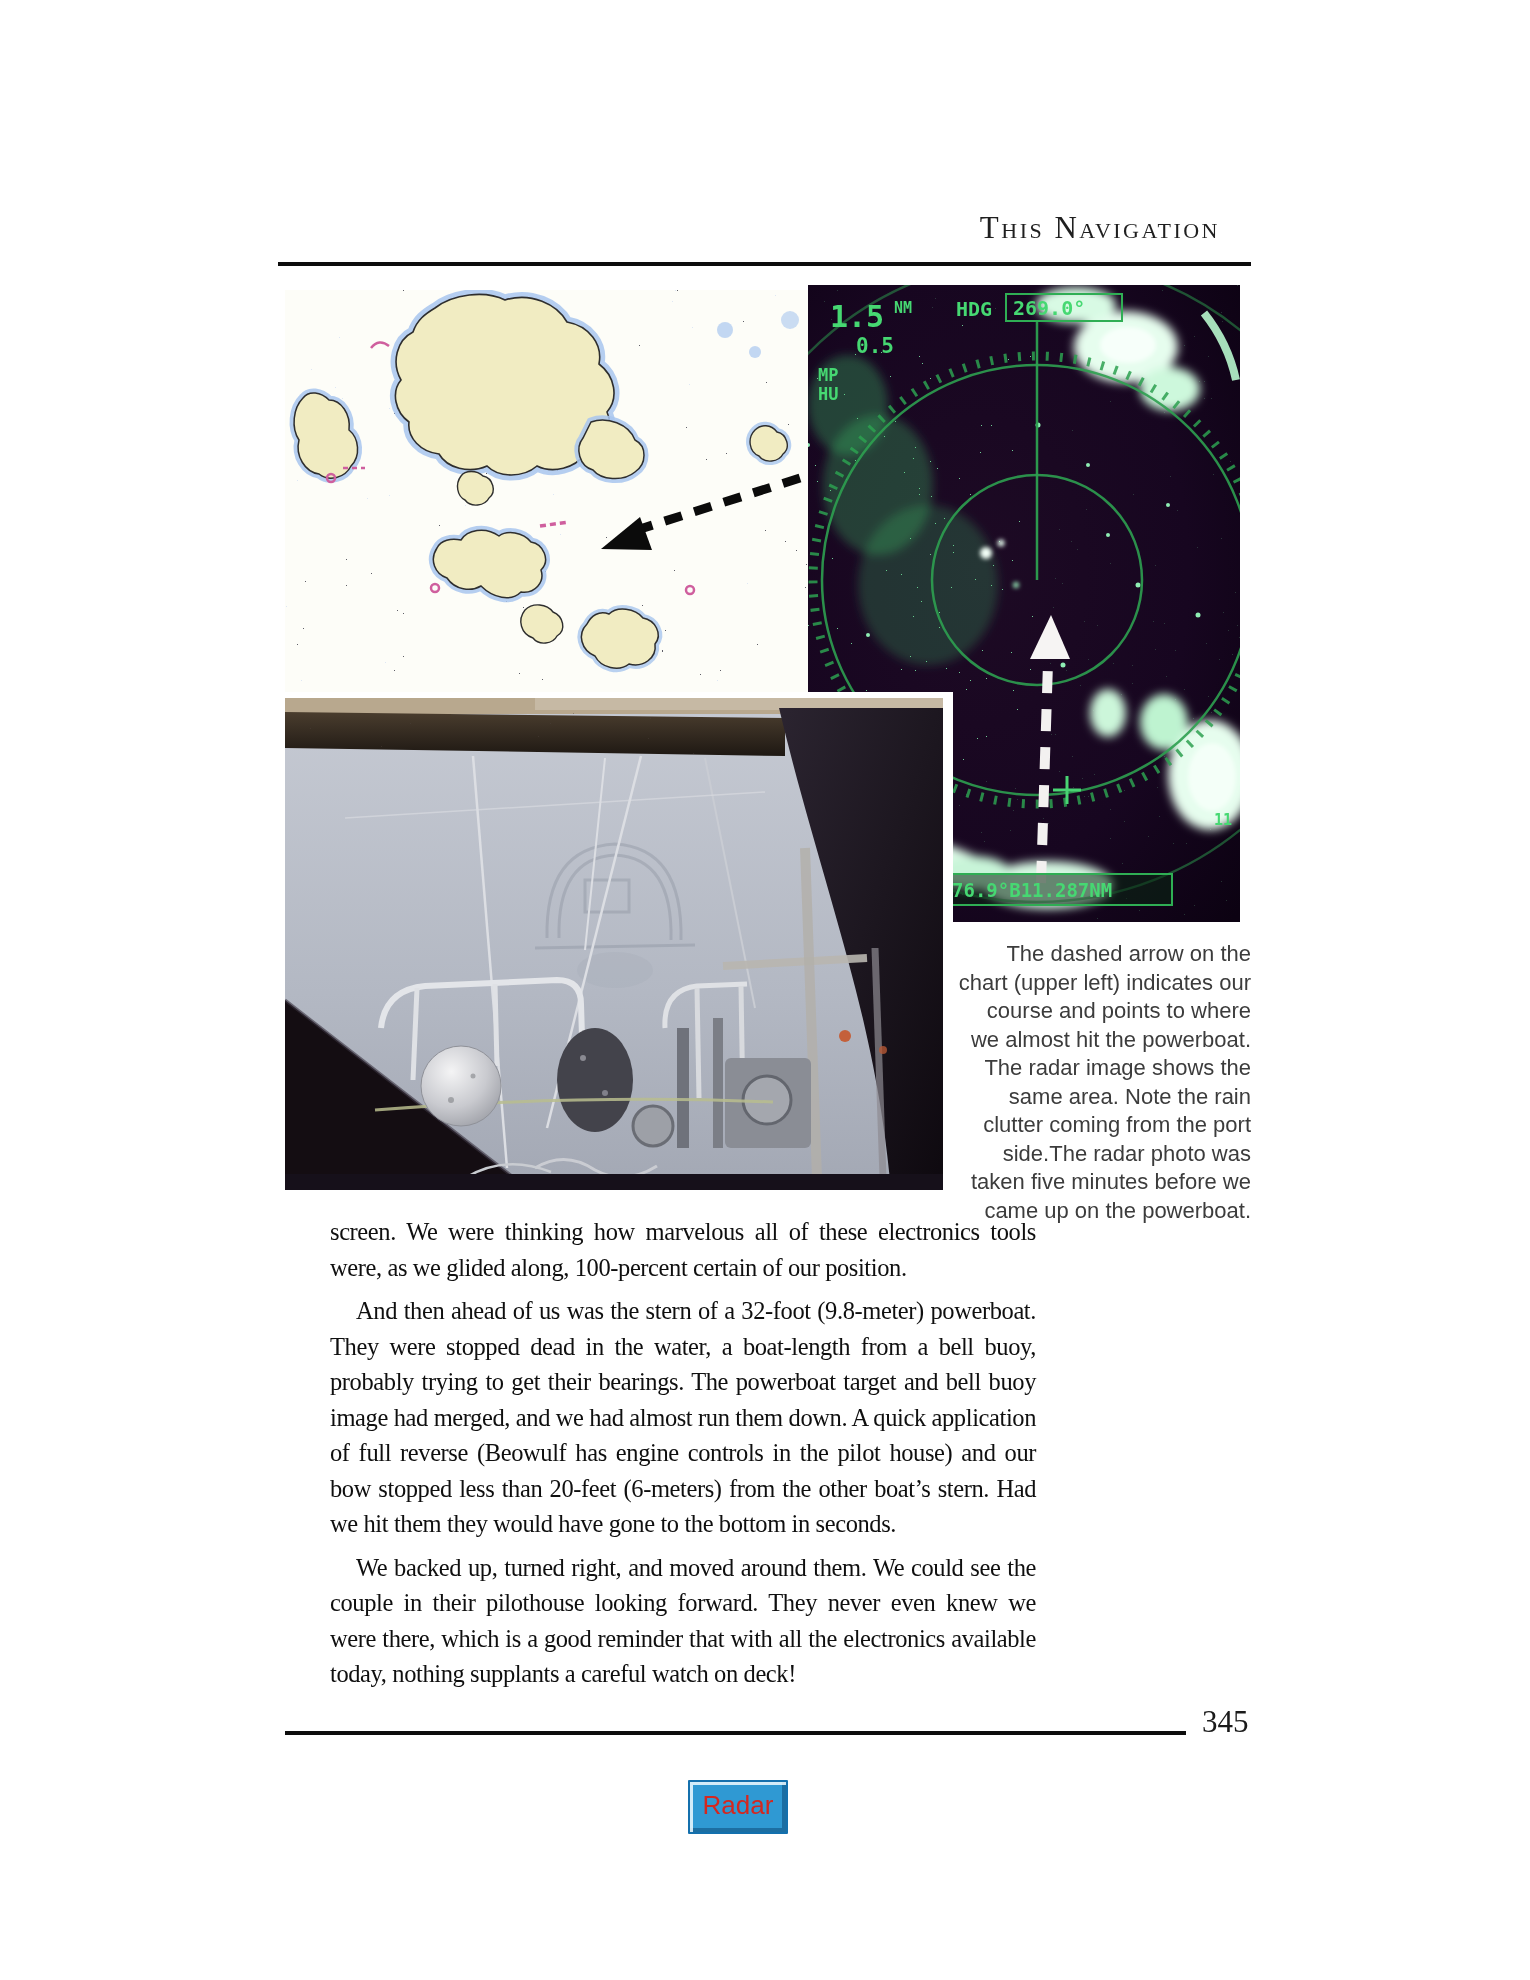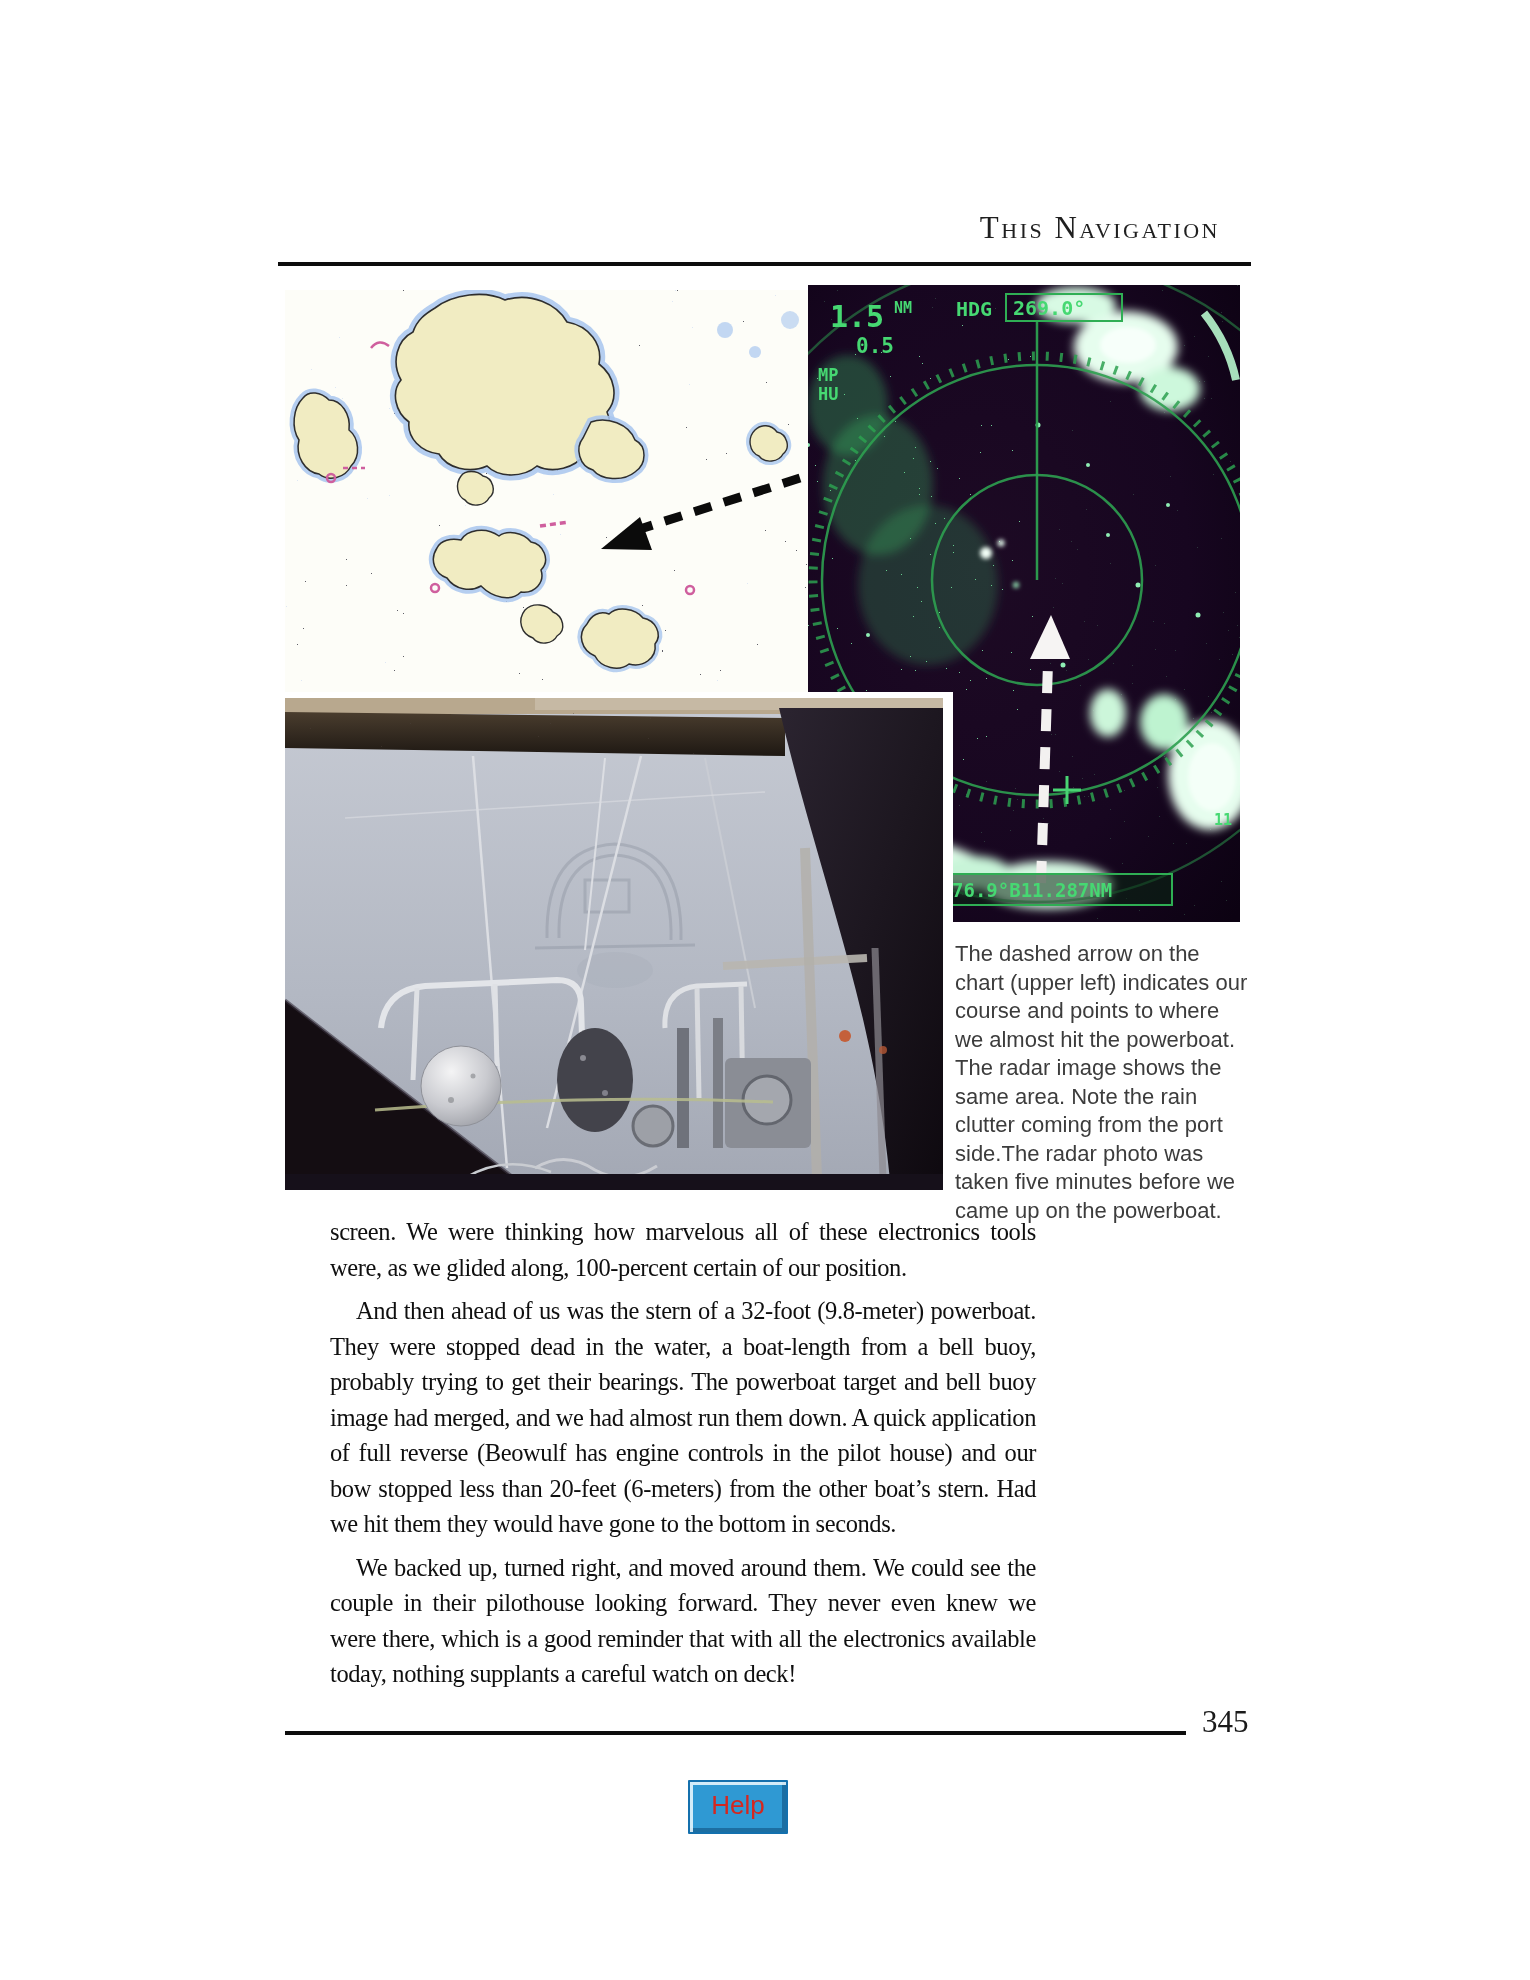--- a/index.html
+++ b/index.html
@@ -9,21 +9,21 @@
           font-variant:small-caps;font-size:31px;letter-spacing:2.5px;color:#1f1f1f;}
   .rule{position:absolute;background:#0d0d0d;}
   .rule-top{left:278px;top:262px;width:973px;height:4px;}
   .rule-bottom{left:285px;top:1731px;width:901px;height:4px;}
   .fig{position:absolute;}
   .fig svg{display:block;}
   .chart-fig{left:285px;top:290px;width:523px;height:402px;z-index:1;}
   .radar-fig{left:808px;top:285px;width:432px;height:584px;z-index:2;}
   .photo-fig{left:285px;top:692px;width:658px;height:492px;z-index:3;
              border-top:6px solid #fff;border-right:10px solid #fff;}
-  .caption{position:absolute;font-family:"Liberation Sans",sans-serif;color:#3c3c3c;}
+  .caption{position:absolute;font-family:"Liberation Sans",sans-serif;color:#3c3c3c;text-align:right;}
   .radar-caption{left:955px;top:940px;width:296px;font-size:22px;line-height:28.5px;}
   .photo-caption{left:1040px;top:1210px;width:213px;font-size:21.5px;line-height:29px;}
   .body-text{position:absolute;left:322px;top:1206px;width:722px;font-size:24.5px;
              line-height:35.5px;letter-spacing:-0.4px;color:#0f0f0f;text-align:justify;}
   .body-text p{margin:8px;}
   .body-text p.indent{text-indent:26px;}
   .page-number{position:absolute;left:1202px;top:1704px;font-size:31px;color:#1a1a1a;
                font-family:"Liberation Serif",serif;}
   .help-button{position:absolute;left:688px;top:1780px;width:96px;height:47px;
                background:#2f99d3;border:2px solid #1470ad;border-radius:1px;
@@ -315,15 +315,15 @@
   <div class="caption radar-caption">The dashed arrow on the chart (upper left) indicates our course and points to where we almost hit the powerboat. The radar image shows the same area. Note the rain clutter coming from the port side.The radar photo was taken five minutes before we came up on the powerboat.</div>
 
   <div class="body-text">
     <p>screen. We were thinking how marvelous all of these electronics tools were, as we glided along, 100-percent certain of our position.</p>
     <p class="indent">And then ahead of us was the stern of a 32-foot (9.8-meter) powerboat. They were stopped dead in the water, a boat-length from a bell buoy, probably trying to get their bearings. The powerboat target and bell buoy image had merged, and we had almost run them down. A quick application of full reverse (Beowulf has engine controls in the pilot house) and our bow stopped less than 20-feet (6-meters) from the other boat’s stern. Had we hit them they would have gone to the bottom in seconds.</p>
     <p class="indent">We backed up, turned right, and moved around them. We could see the couple in their pilothouse looking forward. They never even knew we were there, which is a good reminder that with all the electronics available today, nothing supplants a careful watch on deck!</p>
   </div>
 
   <div class="rule rule-bottom"></div>
   <div class="page-number">345</div>
-  <div class="help-button">Help</div>
+  <div class="help-button">Radar</div>
 
 </div>
 
 </body></html>

